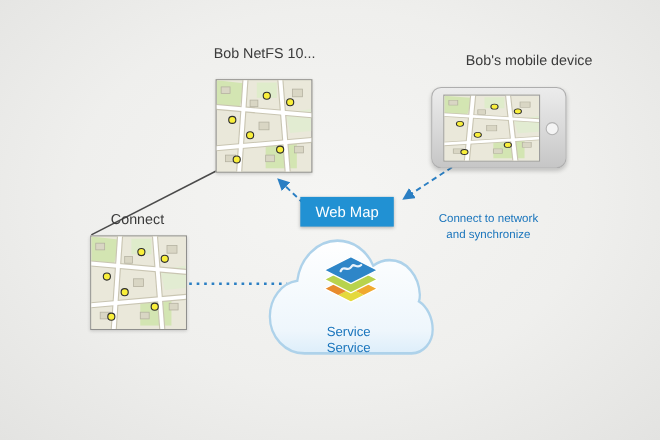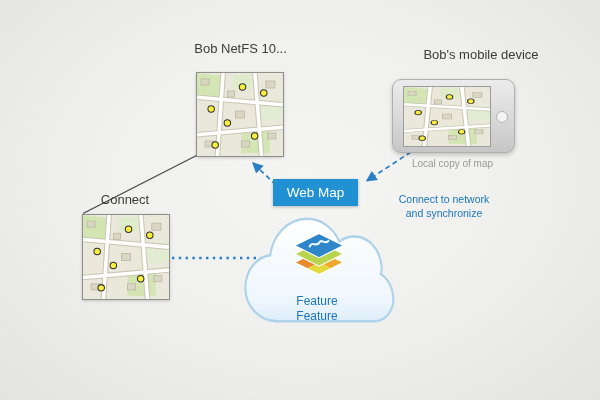--- a/index.html
+++ b/index.html
@@ -119,21 +119,20 @@
 
   <div class="abs label" style="left:388px;top:47px;width:130px;margin-left:28px;">Bob's mobile device</div>
   <div class="abs tablet" style="left:392px;top:79px;">
     <div class="tablet-screen">
       <svg viewBox="0 0 85 83" preserveAspectRatio="none">
         <use href="#map-art" xlink:href="#map-art"></use>
       </svg>
     </div>
     <div class="home-btn"></div>
   </div>
-  <div class="abs label-muted" style="left:392px;top:158px;width:121px;">Local copy of map</div>
 
   <div class="abs webmap" style="left:273px;top:179px;">Web Map</div>
 
   <div class="abs sync-note" style="left:392px;top:192px;">Connect to network and synchronize</div>
 
   <svg class="abs" style="left:237px;top:207px;" width="158" height="128" viewBox="0 0 190 130" preserveAspectRatio="none">
     <defs>
       <linearGradient id="cg" x1="0" y1="0" x2="0" y2="1">
         <stop offset="0" stop-color="#ffffff"></stop>
         <stop offset="0.8" stop-color="#eef6fc"></stop>
@@ -153,15 +152,15 @@
       <polygon points="43,32.5 56,39 43,45.5 30,39" fill="#f0a92e"></polygon>
       <polygon points="30,39 43,45.5 30,52 17,45.5" fill="#e4d93c"></polygon>
       <polygon points="17,32.5 30,39 17,45.5 4,39" fill="#e88b2d"></polygon>
       <polygon points="30,26 56,39 30,52 4,39" fill="none" stroke="#ffffff" stroke-width="1.2"></polygon>
       <polygon points="30,17 56,30 30,43 4,30" fill="#b8d34d" stroke="#ffffff" stroke-width="1.2"></polygon>
       <polygon points="30,8 56,21 30,34 4,21" fill="#2e86c8" stroke="#ffffff" stroke-width="1.2"></polygon>
       <path d="M20,22 C 23,15 27,24 31,17 C 33,14 36,20 40,16" fill="none" stroke="#eaf3fb" stroke-width="2.2" stroke-linecap="round"></path>
     </g>
   </svg>
 
-  <div class="abs feature-label" style="left:286px;top:294px;">Feature Feature</div>
+  <div class="abs feature-label" style="left:286px;top:294px;">Service Service</div>
 
 </div>
 
 </body></html>

